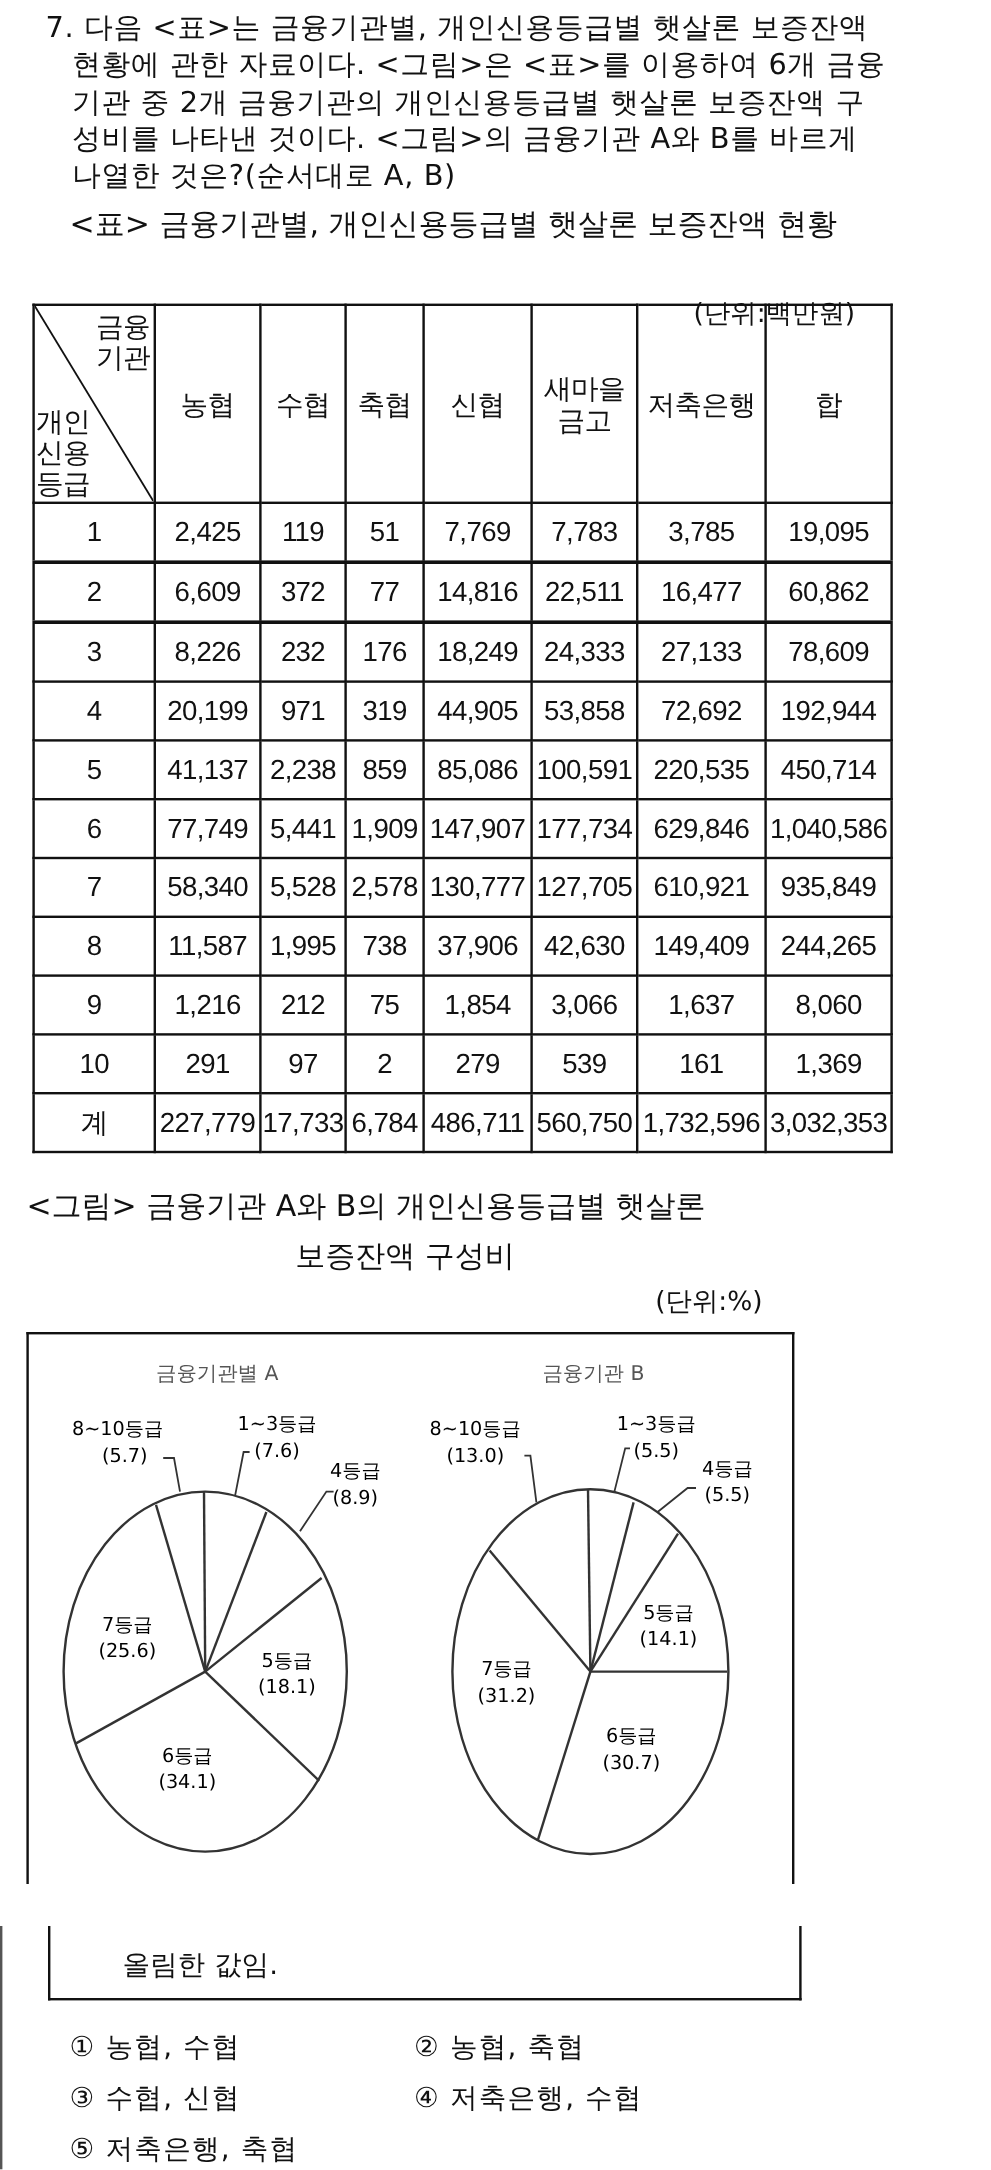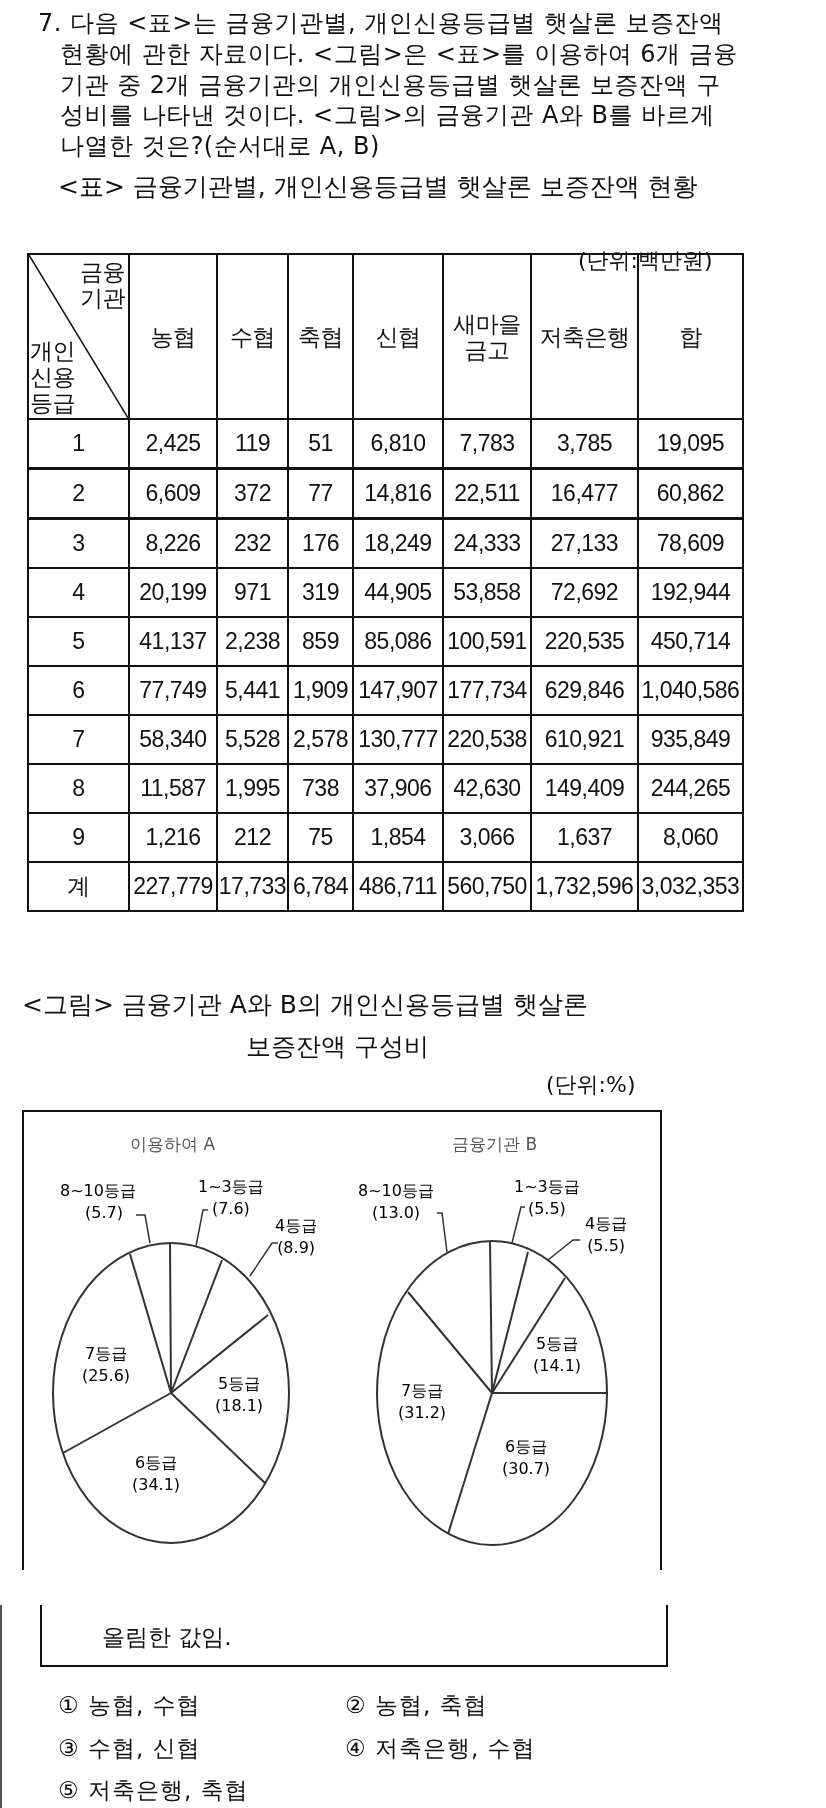--- a/index.html
+++ b/index.html
@@ -77,21 +77,21 @@
       <th style="width:105px;">저축은행</th>
       <th style="width:103px;">합</th>
     </tr>
   </thead>
   <tbody>
     <tr>
       <td>1</td>
       <td>2,425</td>
       <td>119</td>
       <td>51</td>
-      <td>6,810</td>
+      <td>7,769</td>
       <td>7,783</td>
       <td>3,785</td>
       <td>19,095</td>
     </tr>
     <tr style="border-top:3px solid #111;">
       <td>2</td>
       <td>6,609</td>
       <td>372</td>
       <td>77</td>
       <td>14,816</td>
@@ -138,21 +138,21 @@
       <td>177,734</td>
       <td>629,846</td>
       <td>1,040,586</td>
     </tr>
     <tr>
       <td>7</td>
       <td>58,340</td>
       <td>5,528</td>
       <td>2,578</td>
       <td>130,777</td>
-      <td>220,538</td>
+      <td>127,705</td>
       <td>610,921</td>
       <td>935,849</td>
     </tr>
     <tr>
       <td>8</td>
       <td>11,587</td>
       <td>1,995</td>
       <td>738</td>
       <td>37,906</td>
       <td>42,630</td>
@@ -161,20 +161,30 @@
     </tr>
     <tr>
       <td>9</td>
       <td>1,216</td>
       <td>212</td>
       <td>75</td>
       <td>1,854</td>
       <td>3,066</td>
       <td>1,637</td>
       <td>8,060</td>
+    </tr>
+    <tr>
+      <td>10</td>
+      <td>291</td>
+      <td>97</td>
+      <td>2</td>
+      <td>279</td>
+      <td>539</td>
+      <td>161</td>
+      <td>1,369</td>
     </tr>
     <tr>
       <td>계</td>
       <td>227,779</td>
       <td>17,733</td>
       <td>6,784</td>
       <td>486,711</td>
       <td>560,750</td>
       <td>1,732,596</td>
       <td>3,032,353</td>
@@ -211,21 +221,21 @@
     <line x1="492" y1="1393" x2="606" y2="1393"></line>
     <line x1="492" y1="1393" x2="448" y2="1534"></line>
     <line x1="492" y1="1393" x2="408" y2="1292"></line>
     <polyline points="437,1213 442,1213 447,1252" stroke-width="1.5"></polyline>
     <polyline points="525,1207 521,1207 512,1243" stroke-width="1.5"></polyline>
     <polyline points="580,1240 573,1240 548,1260" stroke-width="1.5"></polyline>
   </g>
 </svg>
 
 <div>
-  <div class="pie-title" style="left:130px; top:1133px;">이용하여 A</div>
+  <div class="pie-title" style="left:130px; top:1133px;">금융기관별 A</div>
   <div class="pie-lbl" style="left:60px; top:1180px;">
     <div>8~10등급</div>
     <div style="text-align:center; padding-left:12px;">(5.7)</div>
   </div>
   <div class="pie-lbl" style="left:198px; top:1176px;">
     <div>1~3등급</div>
     <div>(7.6)</div>
   </div>
   <div class="pie-lbl" style="left:275px; top:1215px;">
     <div>4등급</div>

